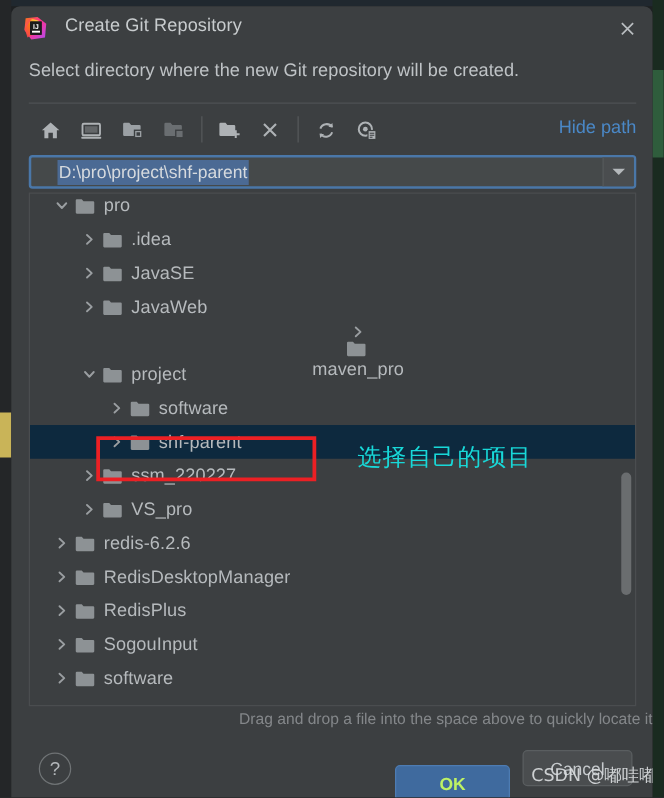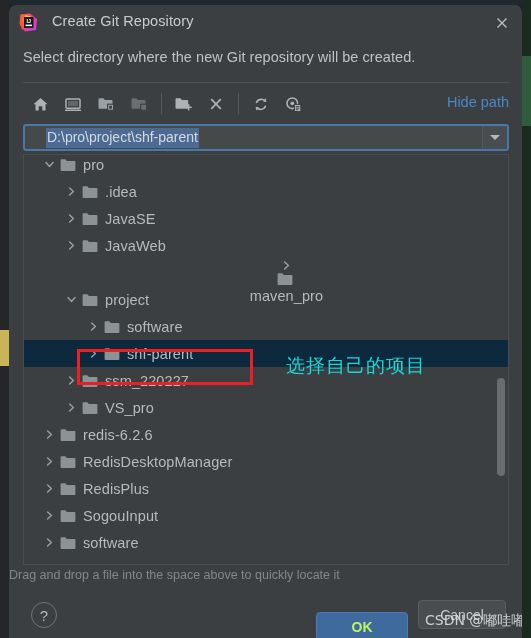--- a/index.html
+++ b/index.html
@@ -251,21 +251,21 @@
     border-radius: 4px;
     cursor: pointer;
   }
 
   
   #drag-hint {
     position: absolute;
     top: 563px;
     left: 0;
     width: 513px;
-    text-align: left;
+    text-align: right;
     font-size: 12.5px;
     color: #84878a;
   }
 
   
   #help-btn {
     position: absolute;
     left: 22px;
     top: 597px;
     width: 26px;

